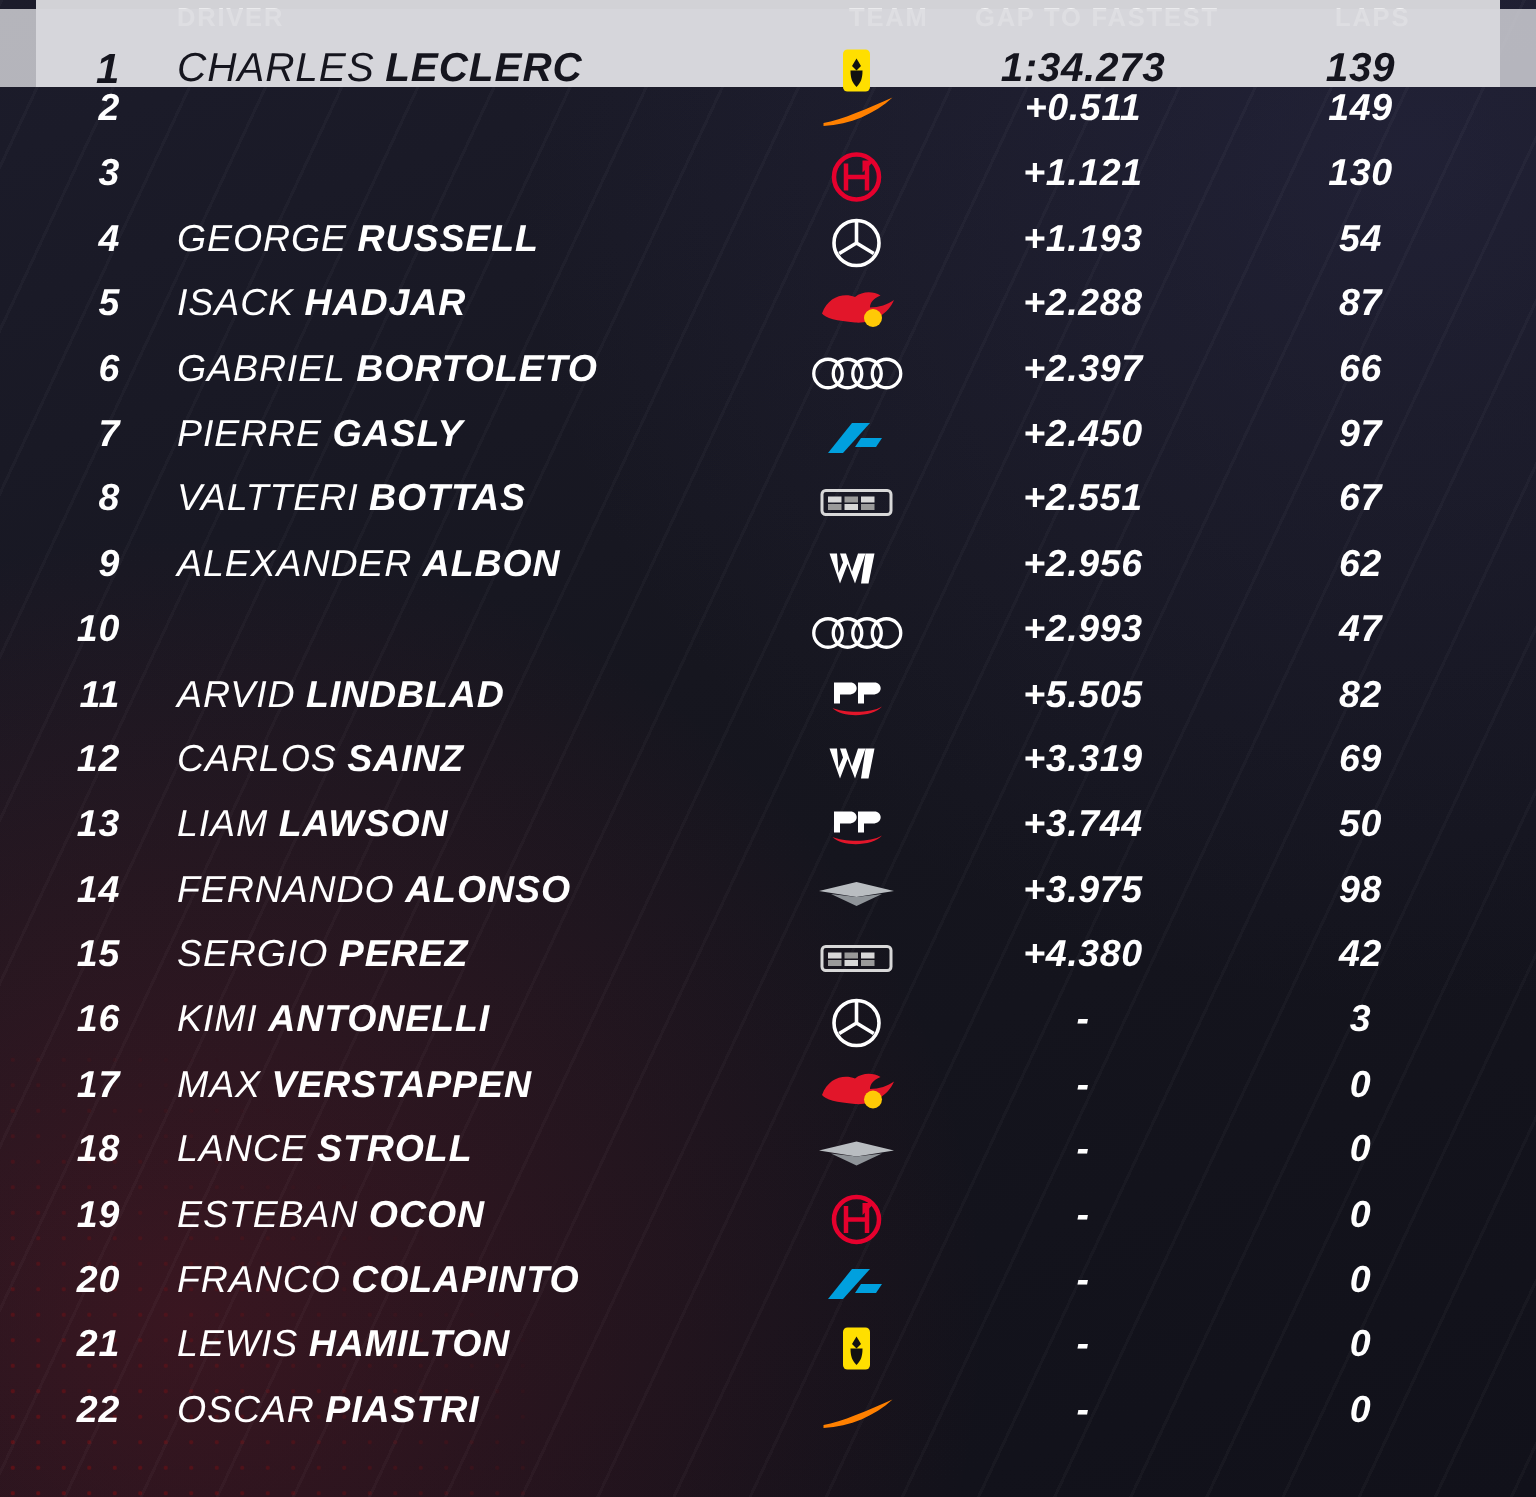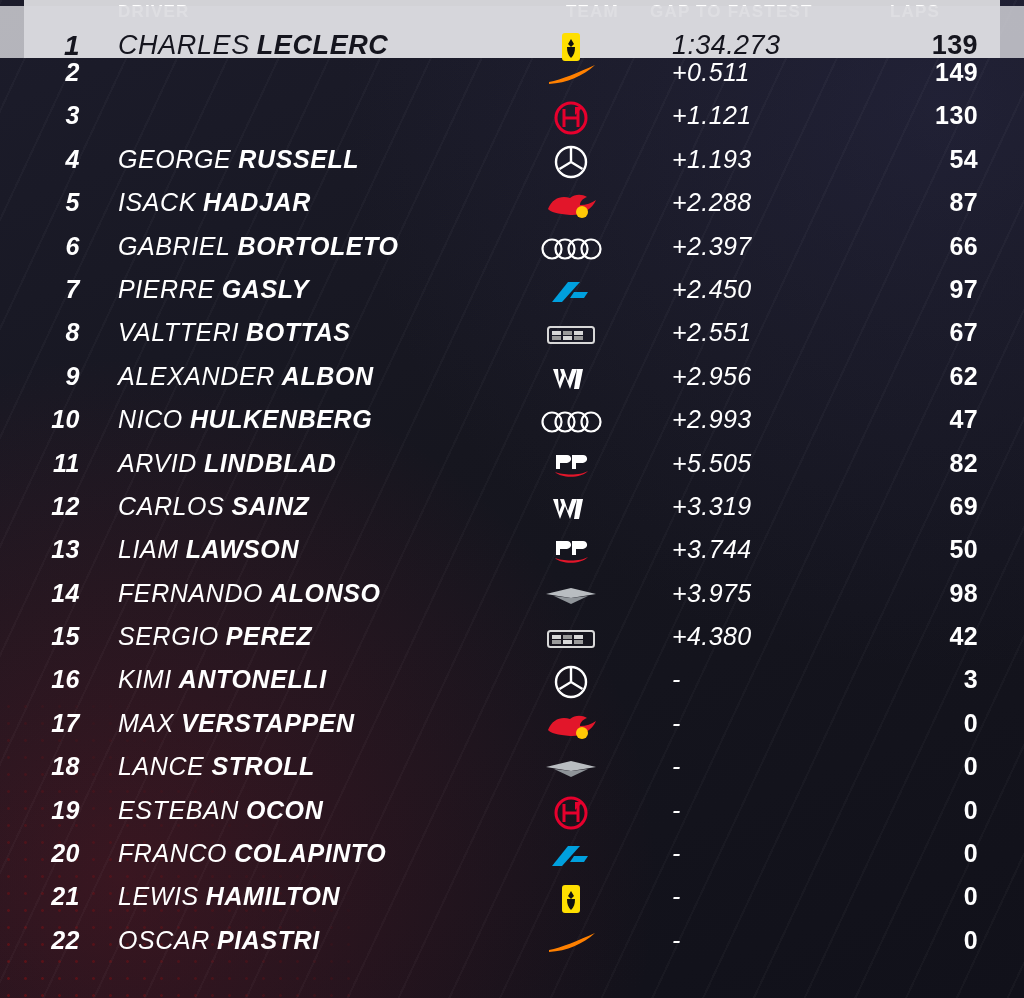--- a/index.html
+++ b/index.html
@@ -128,33 +128,35 @@
     position: absolute;
     left: 535px;
     width: 72px;
     height: 34px;
     display: flex;
     align-items: center;
     justify-content: center;
   }
   .gap {
     position: absolute;
-    left: 672px;
+    left: 632px;
     width: 180px;
+    text-align: center;
     font-size: 25px;
     font-style: italic;
-    font-weight: normal;
+    font-weight: bold;
     letter-spacing: 0.4px;
   }
   .laps {
     position: absolute;
-    left: 888px;
+    left: 862px;
     width: 90px;
-    text-align: right;
+    text-align: center;
     font-size: 25px;
+    font-style: italic;
     font-weight: bold;
     letter-spacing: 0.4px;
   }
 
   .row.leader .pos,
   .row.leader .driver,
   .row.leader .gap,
   .row.leader .laps {
     color: #15151e;
   }
@@ -293,21 +295,20 @@
           <svg class="logo" width="44" height="30" viewBox="0 0 44 30">
         <path d="M4 5 L11 25 L16 12 L21 25 L28 5 L23 5 L19 17 L15 5 L11 5 L13 11 L10 18 L9 5 Z" fill="#ffffff"></path>
         <path d="M28 5 L34 5 L30 25 L25 25 Z" fill="#ffffff"></path>
       </svg>
         </div>
         <div class="gap">+2.956</div>
         <div class="laps">62</div>
       </div>
       <div class="row">
         <div class="pos">10</div>
-        <div class="driver"><span class="first">NICO</span><span class="last">HULKENBERG</span></div>
         <div class="team" title="Audi">
           <svg class="logo" width="62" height="24" viewBox="0 0 62 24">
         <circle cx="12" cy="12" r="9.5" fill="none" stroke="#ffffff" stroke-width="2.2"></circle>
         <circle cx="25" cy="12" r="9.5" fill="none" stroke="#ffffff" stroke-width="2.2"></circle>
         <circle cx="38" cy="12" r="9.5" fill="none" stroke="#ffffff" stroke-width="2.2"></circle>
         <circle cx="51" cy="12" r="9.5" fill="none" stroke="#ffffff" stroke-width="2.2"></circle>
       </svg>
         </div>
         <div class="gap">+2.993</div>
         <div class="laps">47</div>

